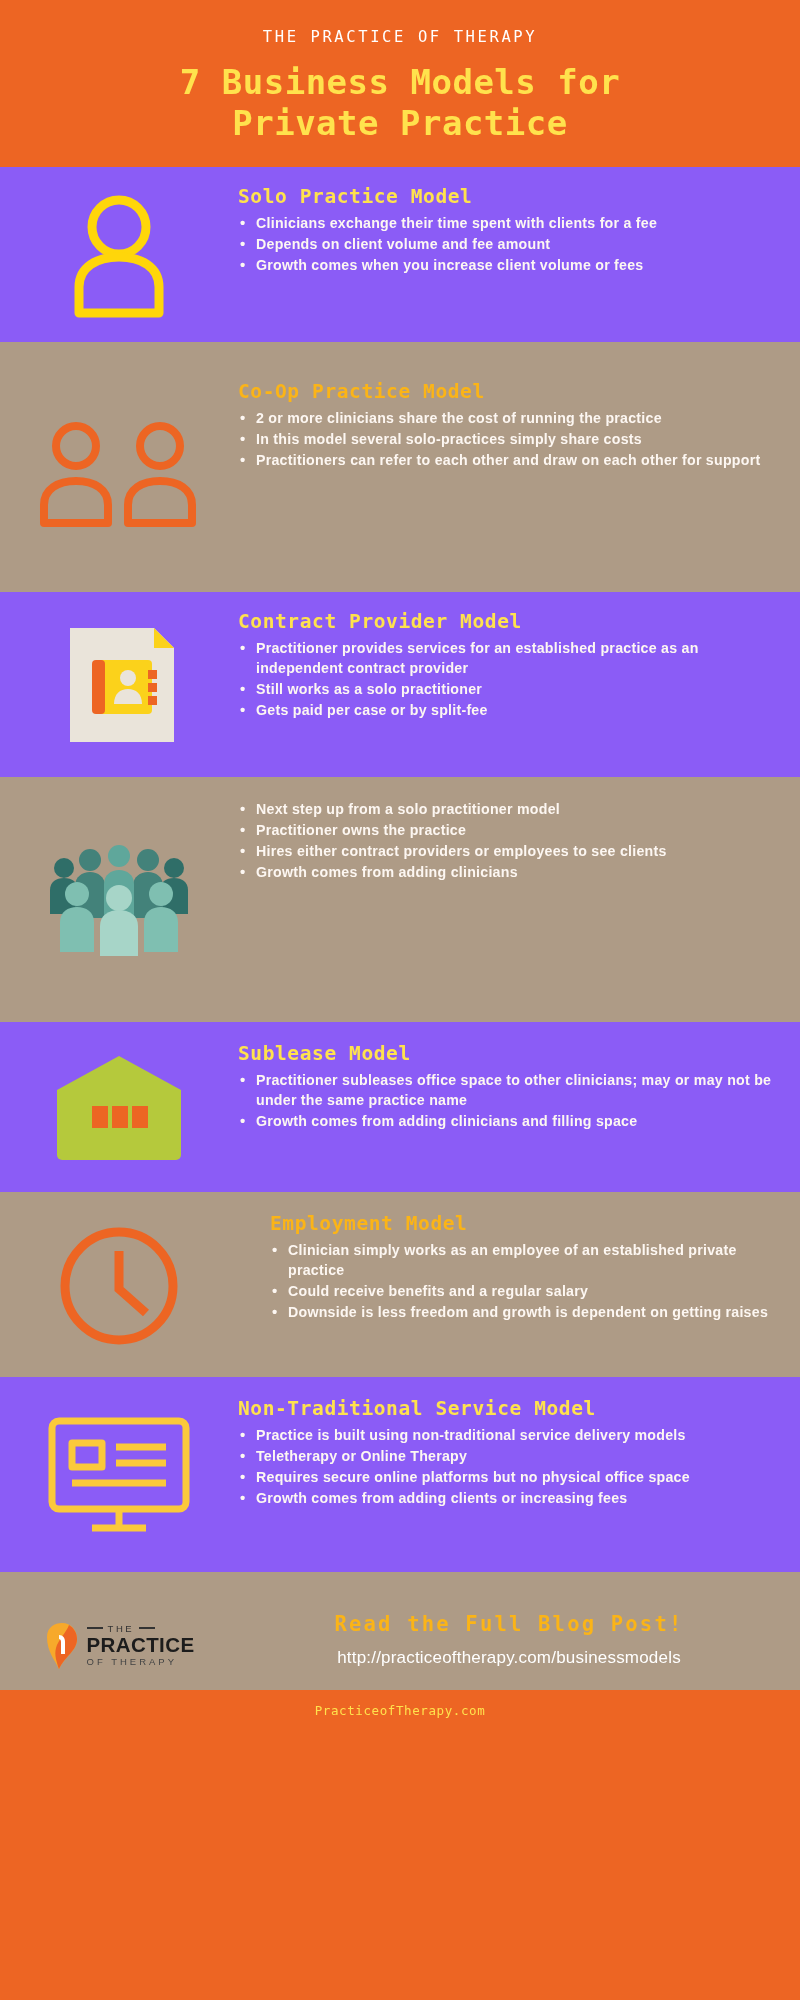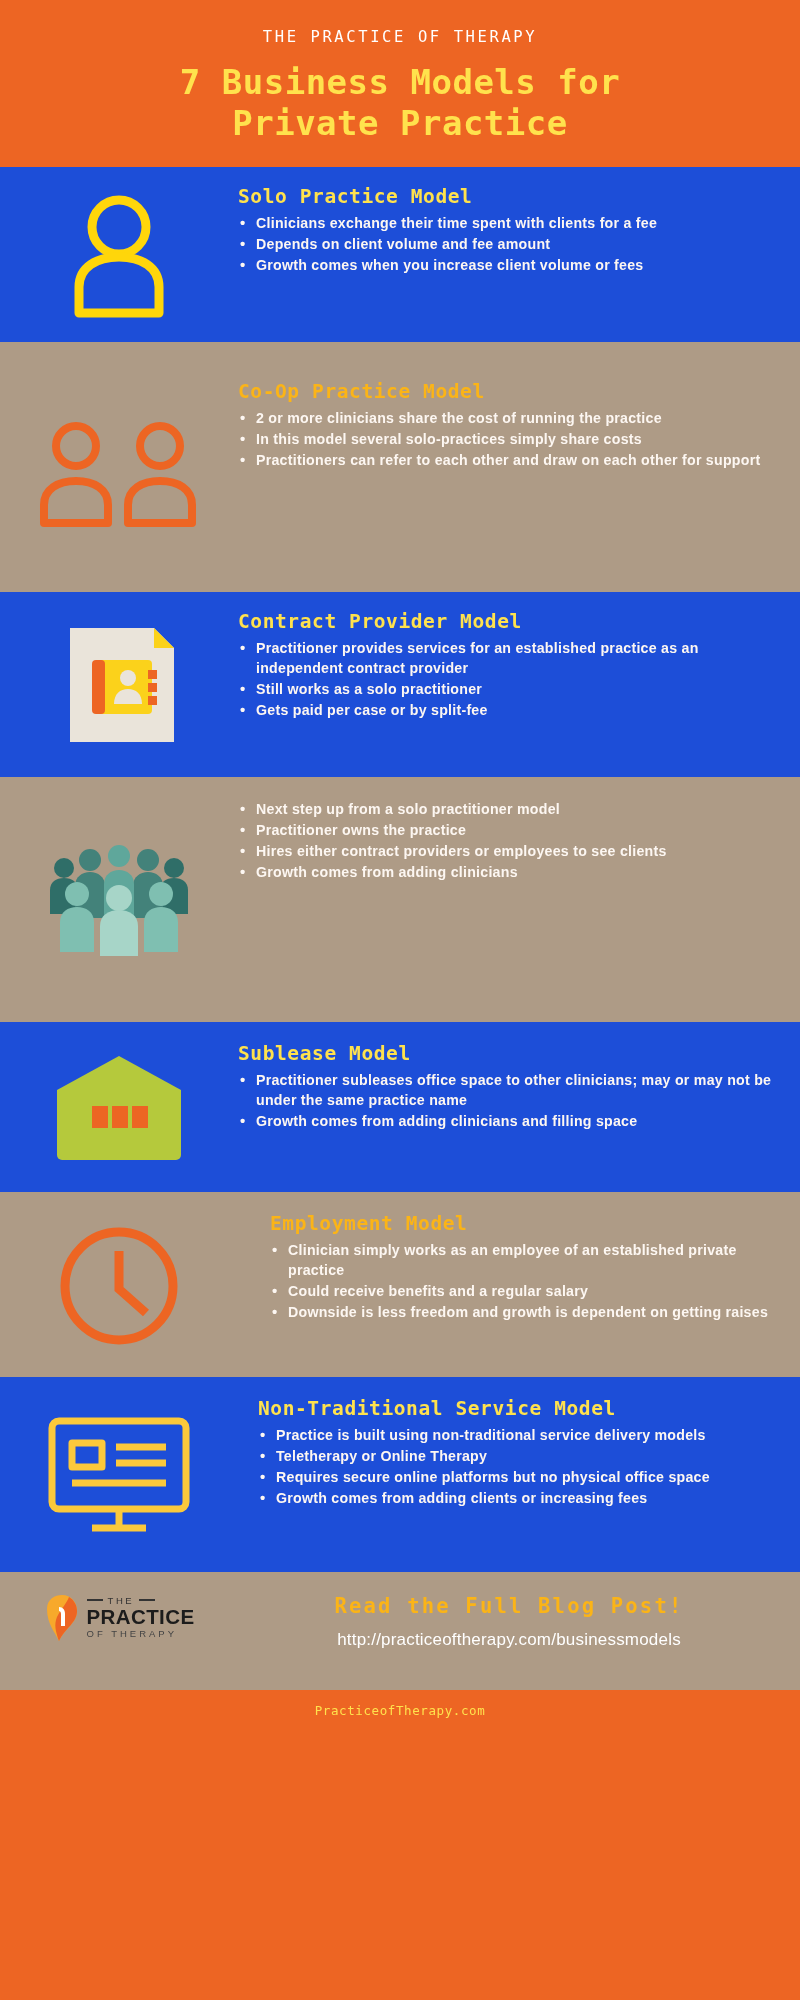--- a/index.html
+++ b/index.html
@@ -18,21 +18,21 @@
     font-family:"DejaVu Sans Mono", monospace; font-weight:400;
   }
   .headline {
     color:#FFE24D; font-size:34px; line-height:1.22; margin-top:16px;
     font-family:"DejaVu Sans Mono", monospace; font-weight:700;
     letter-spacing:0.5px;
   }
 
   
   .section { display:flex; align-items:flex-start; width:800px; }
-  .sec-orange { background:#1d4ed8; }
+  .sec-orange { background:#8b5cf6; }
   .sec-tan    { background:#AE9B86; }
 
   .icon-col {
     width:238px; flex:0 0 238px;
     display:flex; align-items:center; justify-content:center;
     align-self:stretch;
   }
   .text-col { flex:1; padding:0 24px 0 0; }
 
   .sec-title {
@@ -55,25 +55,25 @@
     font-size:15px; color:#FDF7F2;
   }
 
   
   .s1 { min-height:175px; padding:18px 0 14px; }
   .s2 { min-height:250px; padding:38px 0 18px; }
   .s3 { min-height:185px; padding:18px 0 16px; }
   .s4 { min-height:245px; padding:22px 0 18px; }
   .s5 { min-height:170px; padding:20px 0 16px; }
   .s6 { min-height:185px; padding:20px 0 16px;gap:32px; }
-  .s7 { min-height:195px; padding:20px 0 16px;gap:20px; }
+  .s7 { min-height:195px; padding:20px 0 16px; }
 
   
   .footer {
-    background:#AE9B86; display:flex; align-items:flex-start;
+    background:#AE9B86; display:flex; align-items:flex-end;
     padding:22px 0; min-height:118px;
   }
   .logo-col {
     width:238px; flex:0 0 238px; display:flex;
     align-items:center; justify-content:center; gap:9px;
   }
   .logo-mark { width:34px; height:46px; position:relative; }
   .logo-words { text-align:left; }
   .lw-the {
     font-size:9.5px; letter-spacing:2.6px; color:#333;

